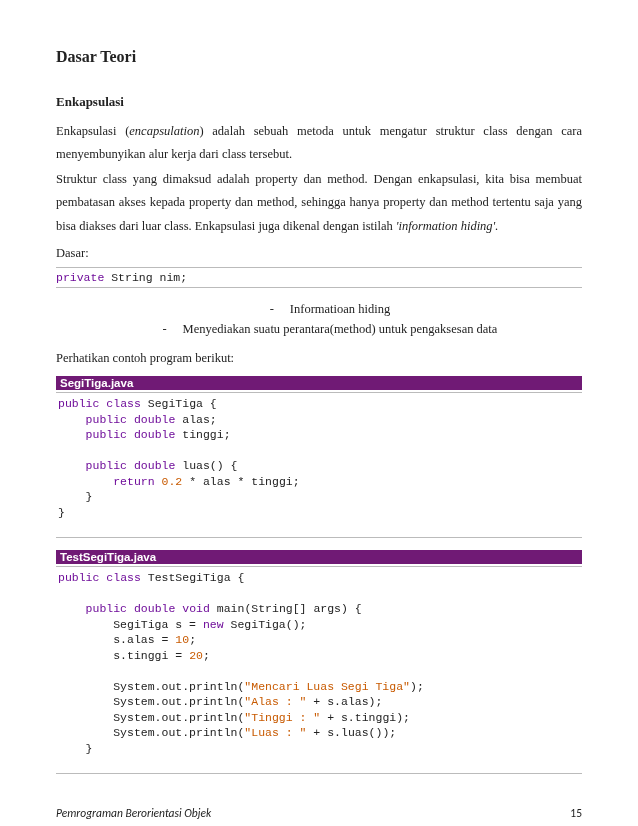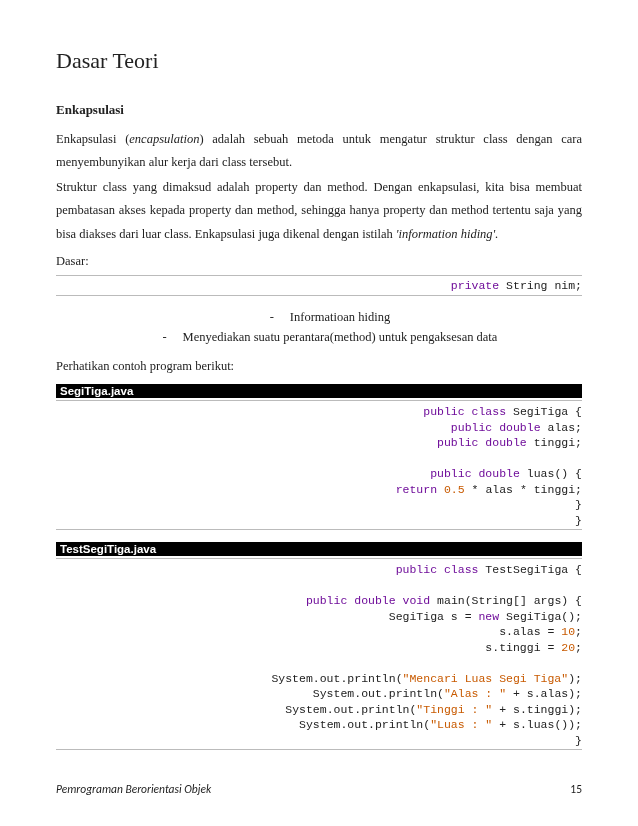--- a/index.html
+++ b/index.html
@@ -10,22 +10,22 @@
     color: #222;
     width: 638px;
   }
   .page {
     padding: 48px 56px 28px 56px;
     box-sizing: border-box;
     width: 638px;
   }
   h1.title {
     font-family: Georgia, serif;
-    font-weight: normal;
-    font-size: 22px;
+    font-weight: bold;
+    font-size: 16px;
     margin: 0 0 28px 0;
   }
   h2.subhead {
     font-family: Georgia, serif;
     font-weight: bold;
     font-size: 13px;
     margin: 0 0 10px 0;
   }
   p.body {
     font-size: 12.5px;
@@ -39,29 +39,28 @@
   .italic { font-style: italic; }
   .codeblock, .codeline {
     font-family: Consolas, "Courier New", monospace;
     font-size: 11.5px;
     line-height: 1.35;
     white-space: pre;
     border-top: 1px solid #bbb;
     border-bottom: 1px solid #bbb;
     padding: 2px 0;
     margin: 2px 0 12px 0;
-    text-align: right;
   }
-  .codeblock { padding: 3px 0 1px 2px; }
+  .codeblock { padding: 3px 0 17px 2px; }
   .codeheader {
     font-family: "Segoe UI", Arial, sans-serif;
     font-size: 11.5px;
     font-weight: bold;
     color: #fff;
-    background: #000000;
+    background: #701a75;
     padding: 1px 4px;
     margin-top: 6px;
     display: block;
   }
   .kw   { color: #6f0d9a; }
   .num  { color: #c85a00; }  
   .str  { color: #c85a00; }
   ul.dash {
     margin: 4px 0 8px 0;
     padding-left: 42px;
@@ -115,21 +114,21 @@
   </ul>
 
   <p class="body">Perhatikan contoh program berikut:</p>
 
   <span class="codeheader">SegiTiga.java</span>
   <div class="codeblock"><span class="kw">public</span> <span class="kw">class</span> SegiTiga {
     <span class="kw">public</span> <span class="kw">double</span> alas;
     <span class="kw">public</span> <span class="kw">double</span> tinggi;
 
     <span class="kw">public</span> <span class="kw">double</span> luas() {
-        <span class="kw">return</span> <span class="num">0.5</span> * alas * tinggi;
+        <span class="kw">return</span> <span class="num">0.2</span> * alas * tinggi;
     }
 }</div>
 
   <span class="codeheader">TestSegiTiga.java</span>
   <div class="codeblock"><span class="kw">public</span> <span class="kw">class</span> TestSegiTiga {
 
     <span class="kw">public</span> <span class="kw">double</span> <span class="kw">void</span> main(String[] args) {
         SegiTiga s = <span class="kw">new</span> SegiTiga();
         s.alas = <span class="num">10</span>;
         s.tinggi = <span class="num">20</span>;

